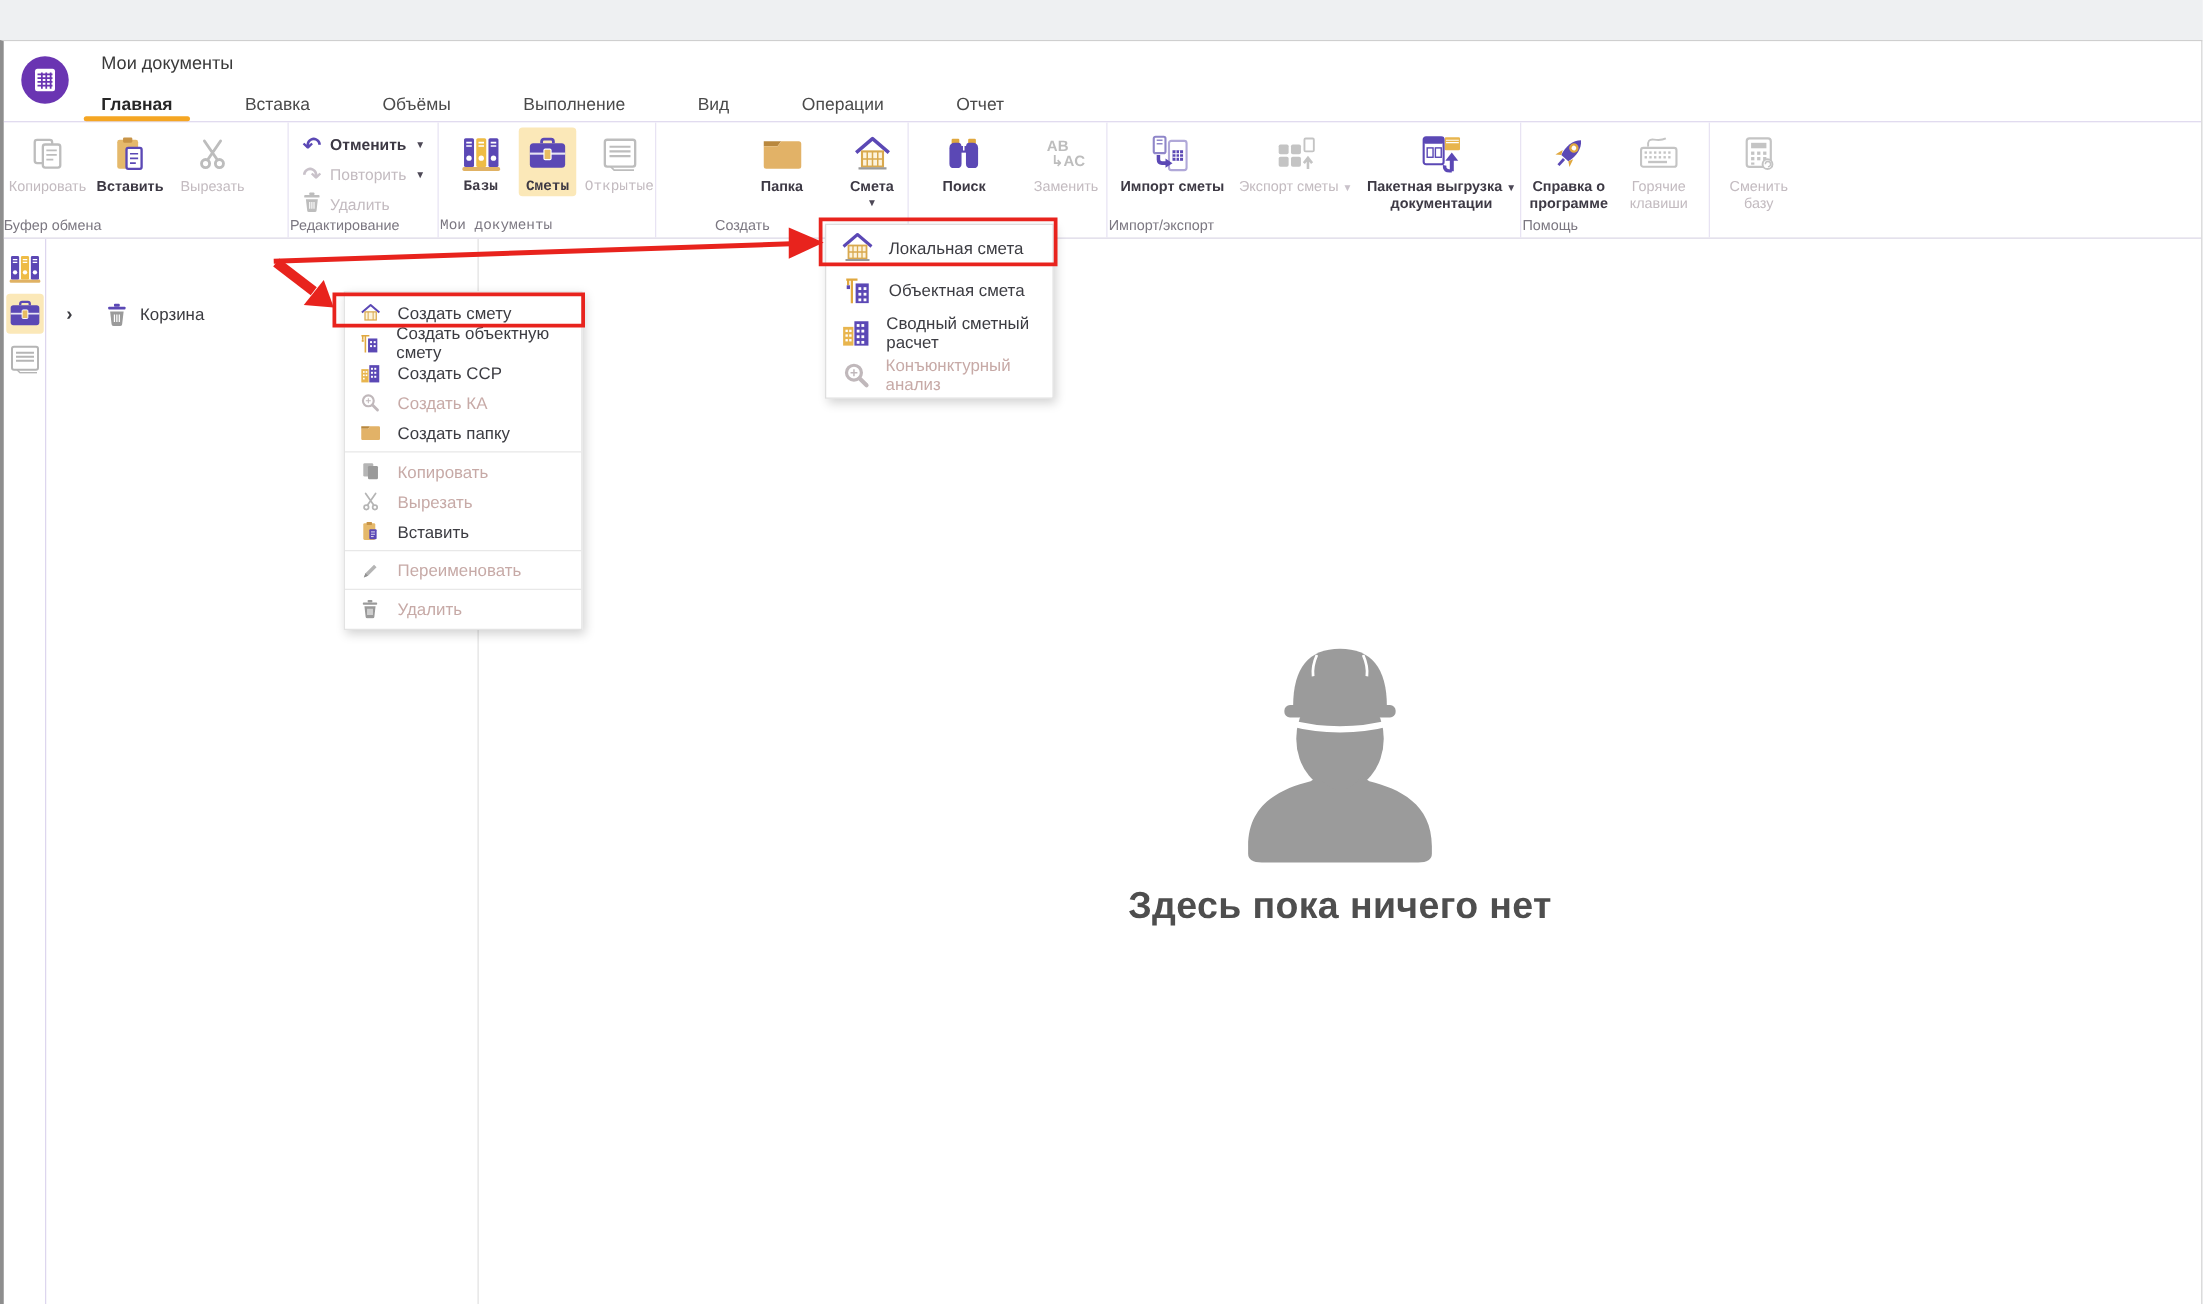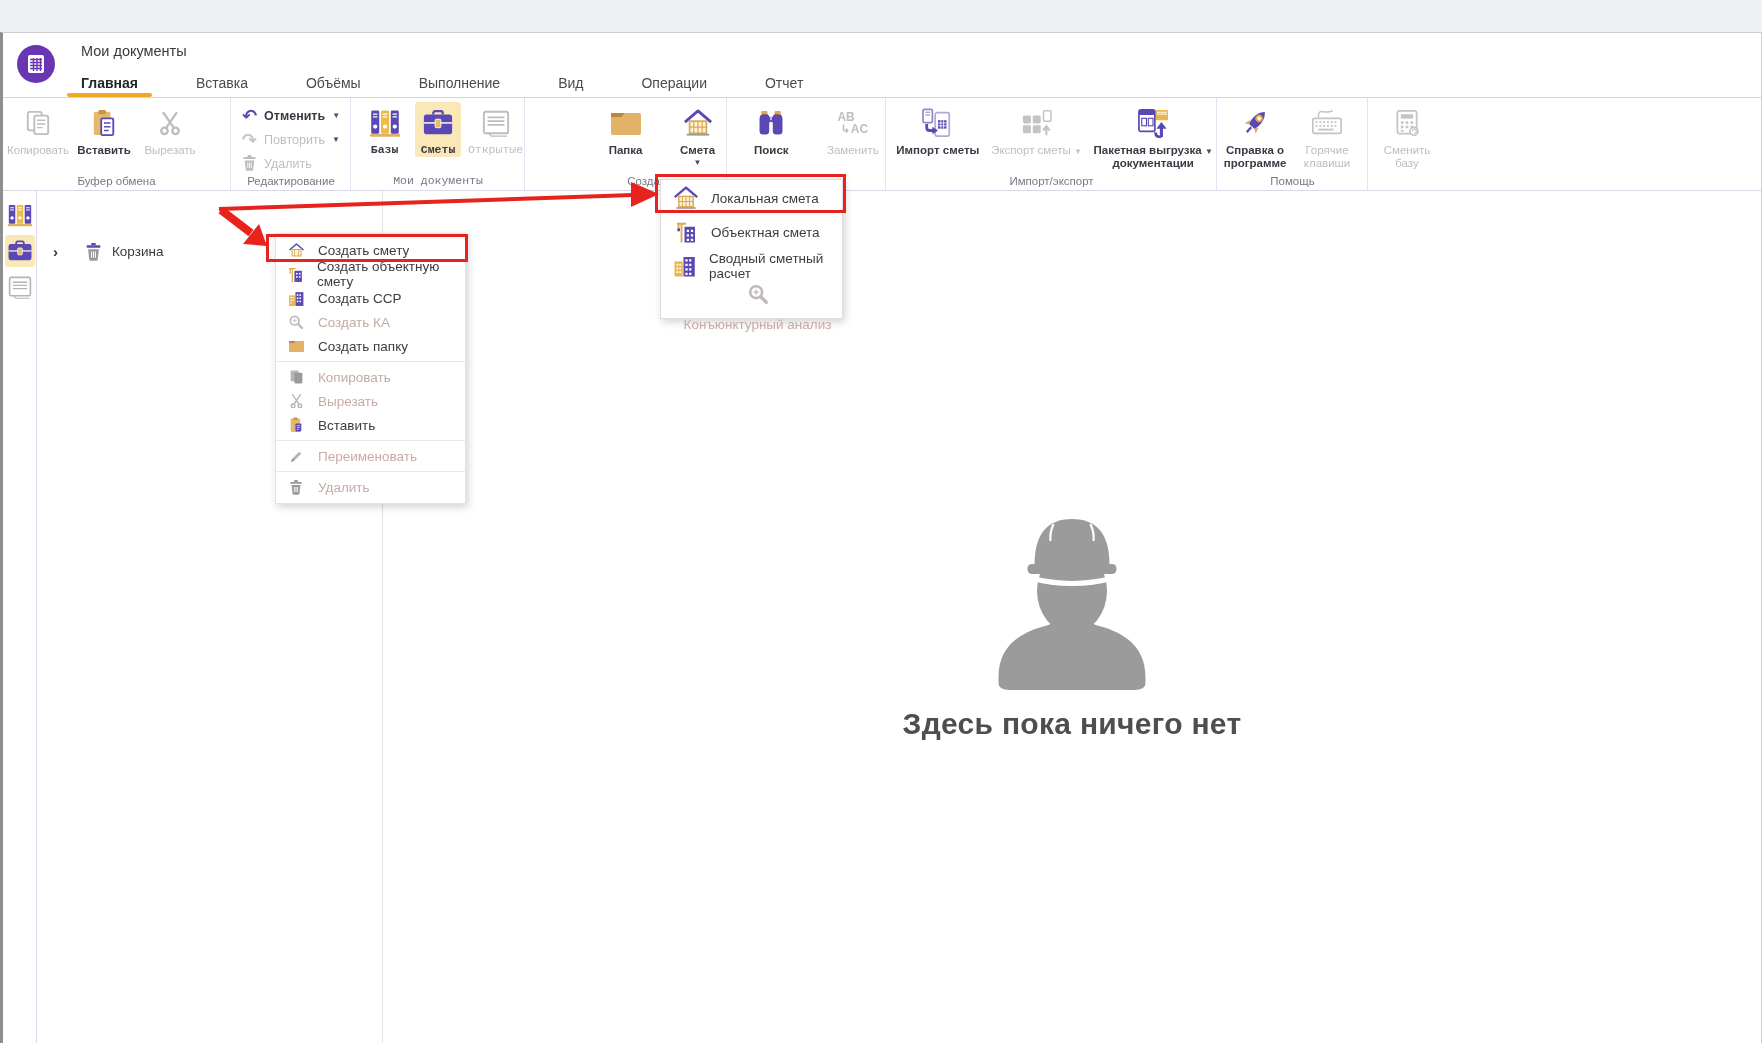--- a/index.html
+++ b/index.html
@@ -11,21 +11,21 @@
   .logo{position:absolute;left:14px;top:12px;width:38px;height:38px;border-radius:50%;background:#6a35b2;display:flex;align-items:center;justify-content:center;}
   .win-title{position:absolute;left:78px;top:10px;font-size:14.5px;color:#3a3a3a;}
   .tabs{position:absolute;left:64px;bottom:0;height:32px;display:flex;gap:30px;align-items:flex-end;}
   .tab{position:relative;padding:0 14px;font-size:14px;color:#4a4a4a;line-height:28px;cursor:pointer;}
   .tab.active{font-weight:bold;color:#262626;}
   .tab.active::after{content:"";position:absolute;left:0;right:0;bottom:0;height:4px;background:#f5a623;border-radius:2px;}
   
   .ribbon{position:absolute;top:65px;left:0;right:0;height:92px;background:#fff;border-bottom:1px solid #dcd7e6;z-index:5;}
   .rgroup{position:absolute;top:0;height:100%;border-right:1px solid #e8e3f3;box-sizing:border-box;}
   .rgroup.last{border-right:none;}
-  .glabel{position:absolute;bottom:3px;left:0;right:0;text-align:center;font-size:11.5px;color:#7b7781;white-space:nowrap;}
+  .glabel{position:absolute;bottom:3px;left:0;right:0;font-size:11.5px;color:#7b7781;white-space:nowrap;}
   .brow{display:flex;align-items:flex-start;padding-top:4px;}
   .rbtn{display:flex;flex-direction:column;align-items:center;cursor:pointer;}
   .rbtn .icn{height:42px;display:flex;align-items:center;justify-content:center;}
   .rbtn .lbl{font-size:11.5px;line-height:12.5px;text-align:center;color:#3d3944;font-weight:600;white-space:nowrap;}
   .rbtn.two .lbl{white-space:normal;}
   .rbtn.disabled .lbl{color:#c3bbc0;font-weight:400;}
   .rbtn.selected{background:#fbe8b8;border-radius:3px;}
   .darr{font-size:8px;color:#4d4856;line-height:8px;}
   .rbtn.disabled .darr{color:#c9c2ca;}
   .srow{position:absolute;left:10px;height:22px;display:flex;align-items:center;gap:7px;cursor:pointer;}
@@ -50,21 +50,21 @@
   .cmenu{position:absolute;left:272px;top:200px;width:191px;background:#fff;border:1px solid #e3e3e3;
          box-shadow:2px 3px 8px rgba(0,0,0,.18);z-index:40;padding:4px 0;box-sizing:border-box;}
   .citem{height:24px;display:flex;align-items:center;padding-left:11px;gap:13px;font-size:13.5px;color:#3c3c42;cursor:pointer;}
   .citem .mi{width:18px;display:flex;justify-content:center;}
   .citem.disabled{color:#c7aaa7;}
   .csep{height:1px;background:#e8e8e8;margin:3px 0;}
   .emenu{position:absolute;left:657px;top:146px;width:183px;background:#fff;border:1px solid #dedede;
          box-shadow:2px 3px 8px rgba(0,0,0,.18);z-index:40;padding:1px 0;box-sizing:border-box;}
   .eitem{height:34px;display:flex;align-items:center;padding-left:12px;gap:12px;font-size:13.5px;color:#3c3c42;cursor:pointer;}
   .eitem .mi{width:26px;display:flex;justify-content:center;}
-  .eitem.disabled{color:#c7aaa7;flex-direction:column;}
+  .eitem.disabled{color:#c7aaa7;}
   
   .redbox{position:absolute;border:3px solid #e8231d;box-sizing:border-box;z-index:60;pointer-events:none;}
   #rb1{left:263px;top:201px;width:202px;height:28px;}
   #rb2{left:652px;top:141px;width:191px;height:39px;}
   .arrows{position:absolute;left:0;top:0;z-index:70;pointer-events:none;}
 </style>
 </head>
 <body>
 
 <div class="app">

